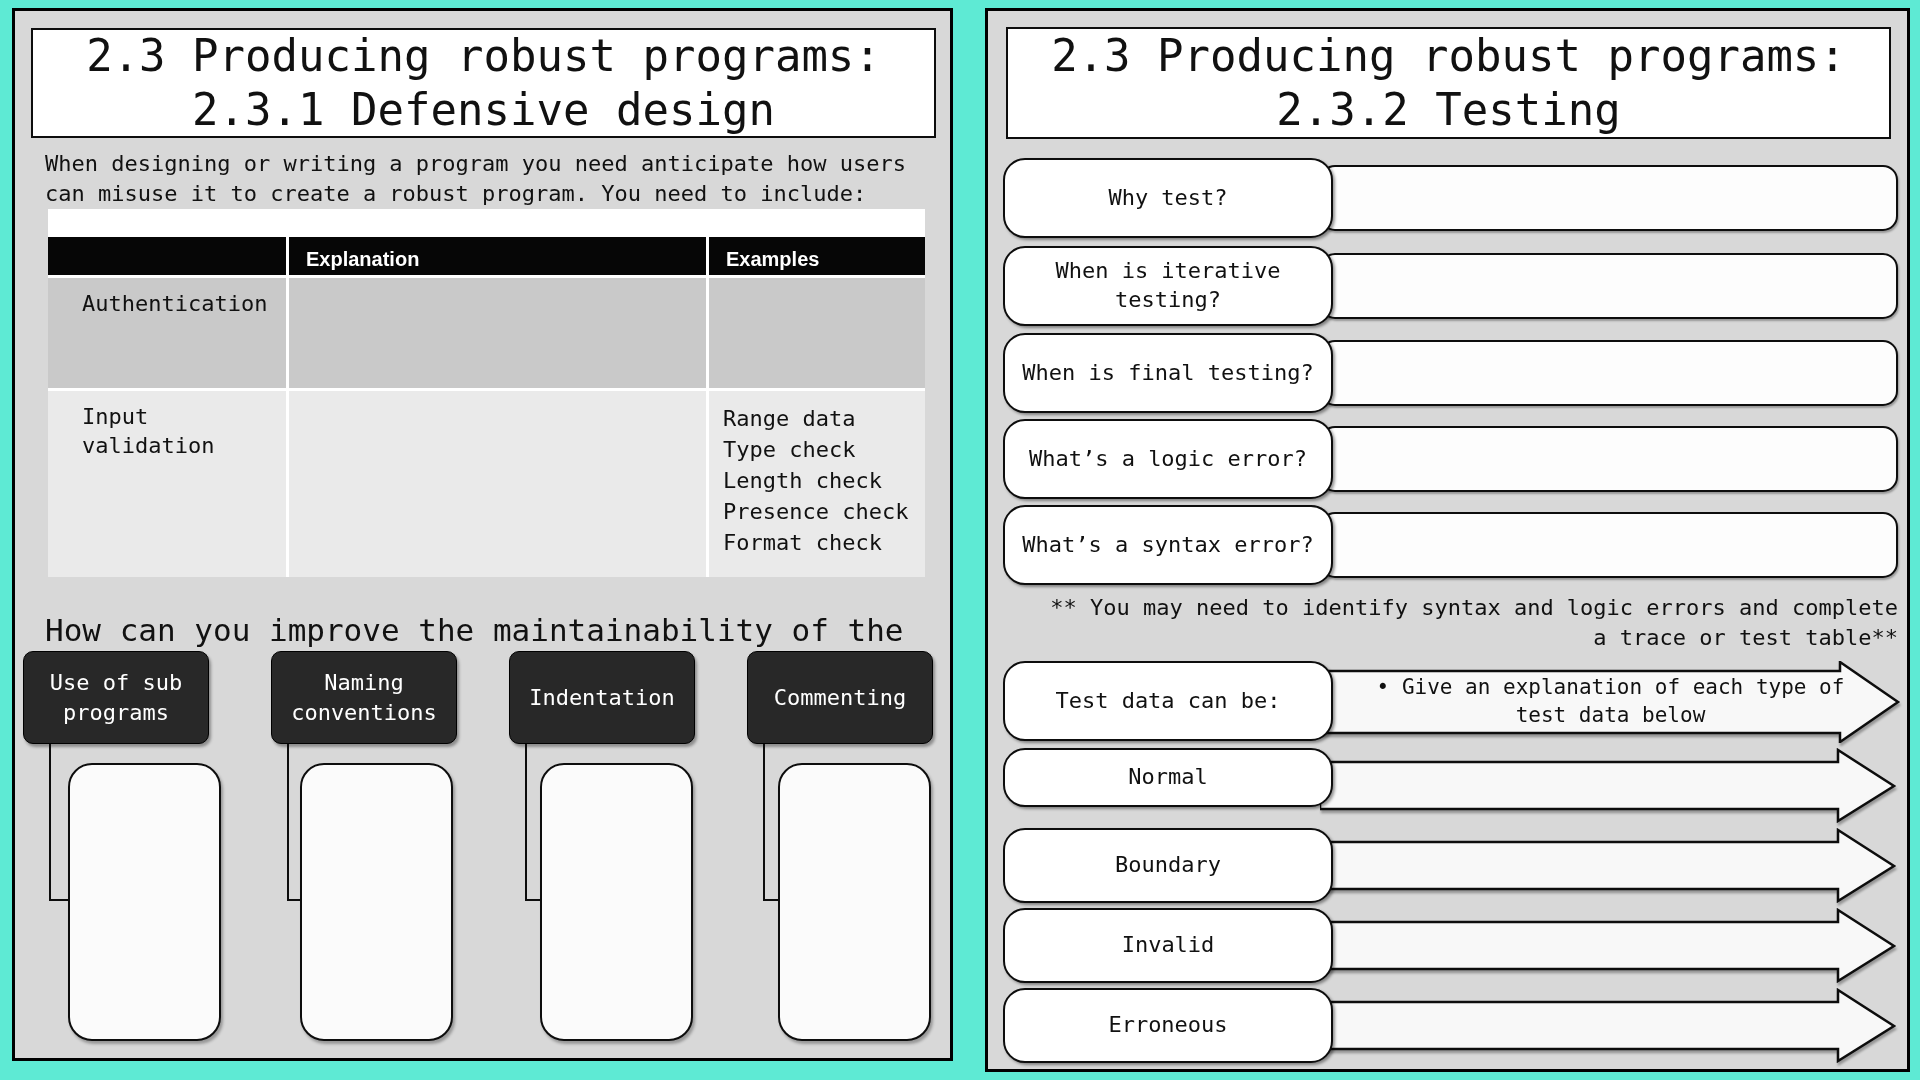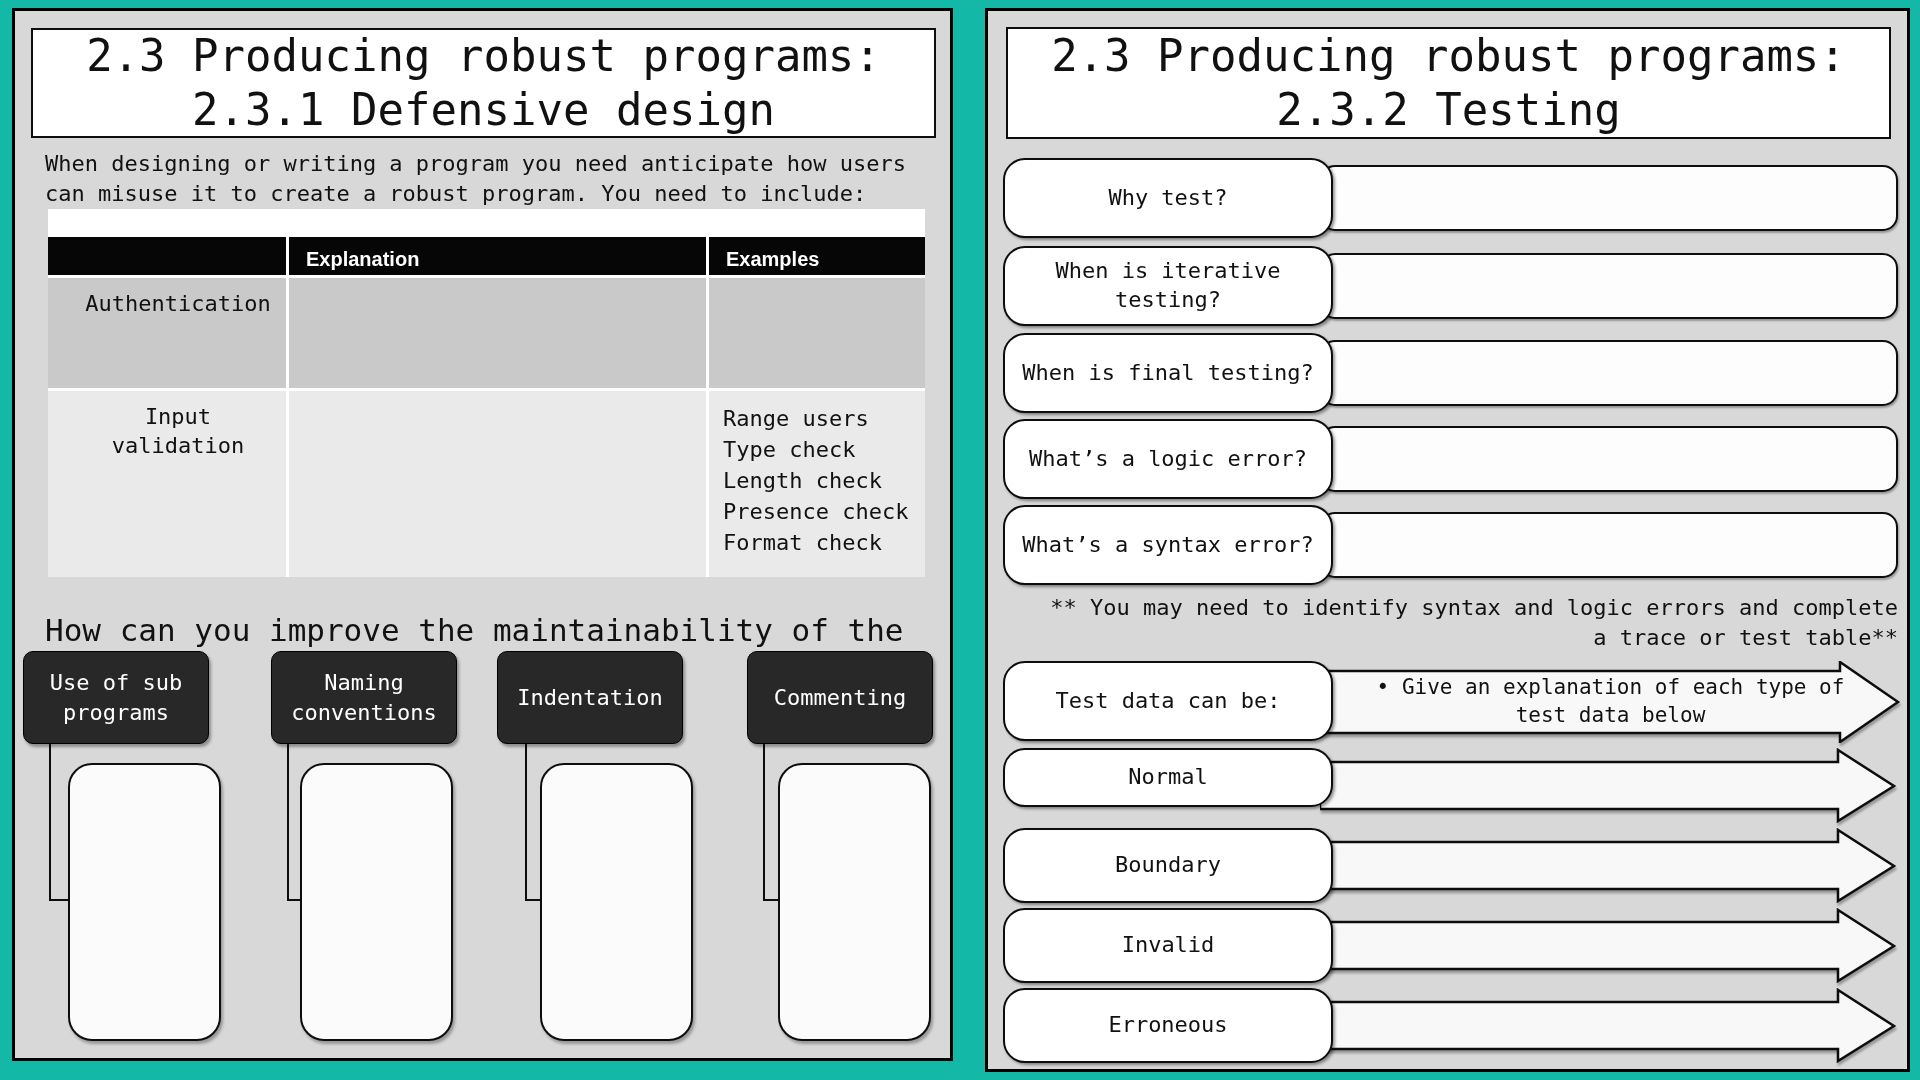--- a/index.html
+++ b/index.html
@@ -1,18 +1,18 @@
 <!DOCTYPE html>
 <html><head>
 <meta charset="utf-8">
 <style>
   * { margin:0; padding:0; box-sizing:border-box; }
   html,body { background:#ffffff; }
   .page {
-    position:relative; width:1920px; height:1080px; background:#14b8a6;
+    position:relative; width:1920px; height:1080px; background:#5eead4;
     font-family:"DejaVu Sans Mono","Liberation Mono",monospace; color:#111;
     overflow:hidden;
   }
   .panel {
     position:absolute; background:#d8d8d8; border:3px solid #000;
   }
   .panel.left  { left:12px;  top:8px; width:941px; height:1053px; }
   .panel.right { left:985px; top:8px; width:925px; height:1064px; }
 
   .ml { white-space:pre-line; }
@@ -33,21 +33,21 @@
     position:absolute; left:33px; top:198px; width:877px;
     display:grid; grid-template-columns:238px 417px 1fr;
     grid-template-rows:66px 110px 186px; gap:3px; background:#ffffff;
   }
   .th { background:#060606; color:#ffffff;
         font-family:"Liberation Sans",sans-serif; font-weight:bold;
         font-size:20px; padding:11px 0 0 17px;margin-top:28px; }
   .td { font-size:22px; }
   .td.r1 { background:#c9c9c9; }
   .td.r2 { background:#eaeaea; }
-  .td.label { padding:12px 0 0 22px; line-height:1.3;text-align:center; }
+  .td.label { padding:12px 0 0 34px; line-height:1.3; }
   .td.examples { padding:12px 0 0 14px; }
   .ex-item { line-height:31px; }
 
   .question { position:absolute; left:30px; top:601px; font-size:31px; }
 
   .darkbox {
     position:absolute; top:640px; width:186px; height:93px;
     background:#282828; border:1px solid #000; border-radius:10px;
     color:#fff; font-size:22px; line-height:1.32; text-align:center;
     display:flex; align-items:center; justify-content:center;
@@ -110,35 +110,35 @@
       <div class="th">Examples</div>
 
       <div class="td r1 label ml">Authentication</div>
       <div class="td r1"></div>
       <div class="td r1"></div>
 
       <div class="td r2 label ml">Input
 validation</div>
       <div class="td r2"></div>
       <div class="td r2 examples">
-        <div class="ex-item">Range users</div>
+        <div class="ex-item">Range data</div>
         <div class="ex-item">Type check</div>
         <div class="ex-item">Length check</div>
         <div class="ex-item">Presence check</div>
         <div class="ex-item">Format check</div>
       </div>
     </div>
 
     <div class="question">How can you improve the maintainability of the code?</div>
 
     <div class="darkbox ml" style="left:8px">Use of sub
 programs</div>
     <div class="darkbox ml" style="left:256px">Naming
 conventions</div>
-    <div class="darkbox ml" style="left:482px">Indentation</div>
+    <div class="darkbox ml" style="left:494px">Indentation</div>
     <div class="darkbox ml" style="left:732px">Commenting</div>
 
     <div class="connector" style="left:34px"></div>
     <div class="connector" style="left:272px"></div>
     <div class="connector" style="left:510px"></div>
     <div class="connector" style="left:748px"></div>
 
     <div class="whitebox" style="left:53px"></div>
     <div class="whitebox" style="left:285px"></div>
     <div class="whitebox" style="left:525px"></div>

